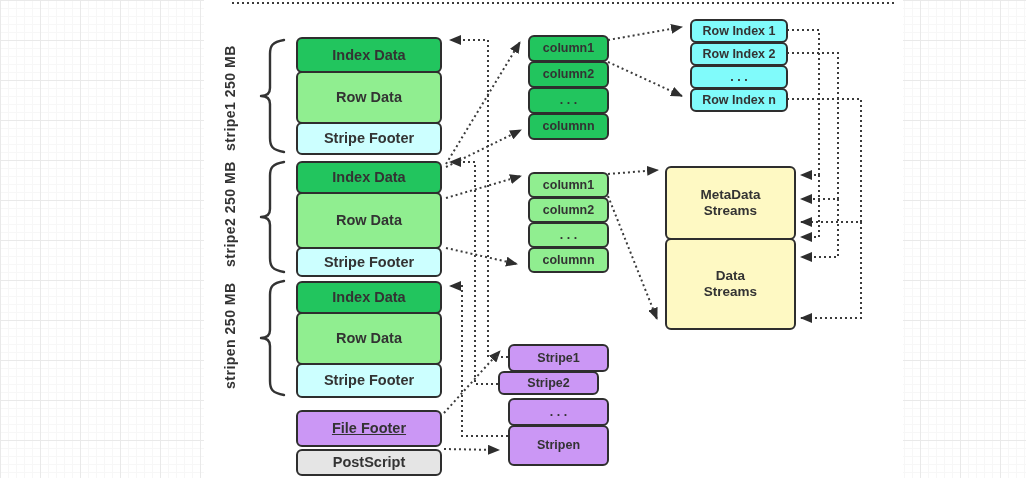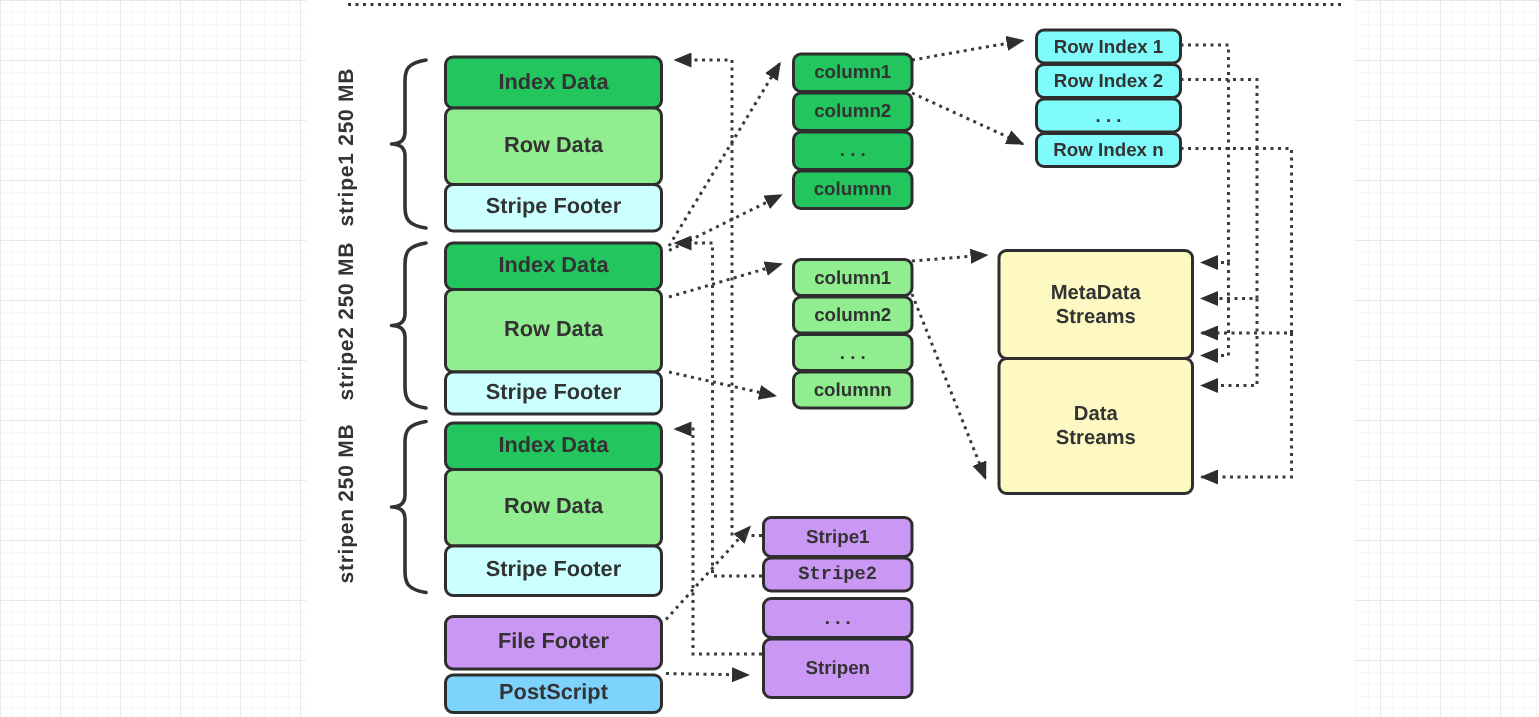--- a/index.html
+++ b/index.html
@@ -26,21 +26,21 @@
   }
   .big{font-size:14.5px;}
   .small{font-size:12.5px;}
   .stream{font-size:13.5px;flex-direction:column;}
   .c-index{background:#22c55e;}
   .c-row{background:#90ee90;}
   .c-sfooter{background:#ccffff;}
   .c-rowindex{background:#80fbfb;}
   .c-streams{background:#fef9c3;}
   .c-purple{background:#cb97f5;}
-  .c-yellow{background:#7dd3fc;justify-content:center;}
+  .c-yellow{background:#e5e5e5;justify-content:center;}
   .vlabel{
     position:absolute;writing-mode:vertical-rl;transform:rotate(180deg);
     font-weight:bold;font-size:14px;color:#333;letter-spacing:0.5px;
     display:flex;align-items:center;justify-content:center;white-space:nowrap;
   }
   svg{position:absolute;left:0;top:0;}
   .conn{stroke:#3b3b3b;stroke-width:2;fill:none;stroke-dasharray:2 3;}
   .brace{stroke:#333;stroke-width:2.4;fill:none;stroke-linecap:round;stroke-linejoin:round;}
 </style>
 </head>
@@ -117,21 +117,21 @@
   <div class="box big c-index" style="left:92px;top:281px;width:146px;height:33px;">
       <span>Index Data</span>
     </div>
   <div class="box big c-row" style="left:92px;top:312px;width:146px;height:53px;">
       <span>Row Data</span>
     </div>
   <div class="box big c-sfooter" style="left:92px;top:363px;width:146px;height:35px;">
       <span>Stripe Footer</span>
     </div>
 
-  <div class="box big c-purple" style="left:92px;top:410px;width:146px;height:37px;">
+  <div class="box big c-purple" style="left:92px;top:410px;width:146px;height:37px;text-decoration:underline;">
       <span>File Footer</span>
     </div>
   <div class="box big c-yellow" style="left:92px;top:449px;width:146px;height:27px;">
       <span>PostScript</span>
     </div>
 
   <div class="box small c-index" style="left:324px;top:35px;width:81px;height:27px;">
       <span>column1</span>
     </div>
   <div class="box small c-index" style="left:324px;top:61px;width:81px;height:27px;">
@@ -175,21 +175,21 @@
     <span>Streams</span>
   </div>
   <div class="box stream c-streams" style="left:461px;top:238px;width:131px;height:92px;">
     <span>Data</span>
     <span>Streams</span>
   </div>
 
   <div class="box small c-purple" style="left:304px;top:344px;width:101px;height:28px;">
       <span>Stripe1</span>
     </div>
-  <div class="box small c-purple" style="left:304px;top:371px;width:101px;height:24px;font-family:Liberation Mono, monospace;">
+  <div class="box small c-purple" style="left:294px;top:371px;width:101px;height:24px;">
       <span>Stripe2</span>
     </div>
   <div class="box small c-purple" style="left:304px;top:398px;width:101px;height:28px;">
       <span>. . .</span>
     </div>
   <div class="box small c-purple" style="left:304px;top:425px;width:101px;height:41px;">
       <span>Stripen</span>
     </div>
 
 </div>

